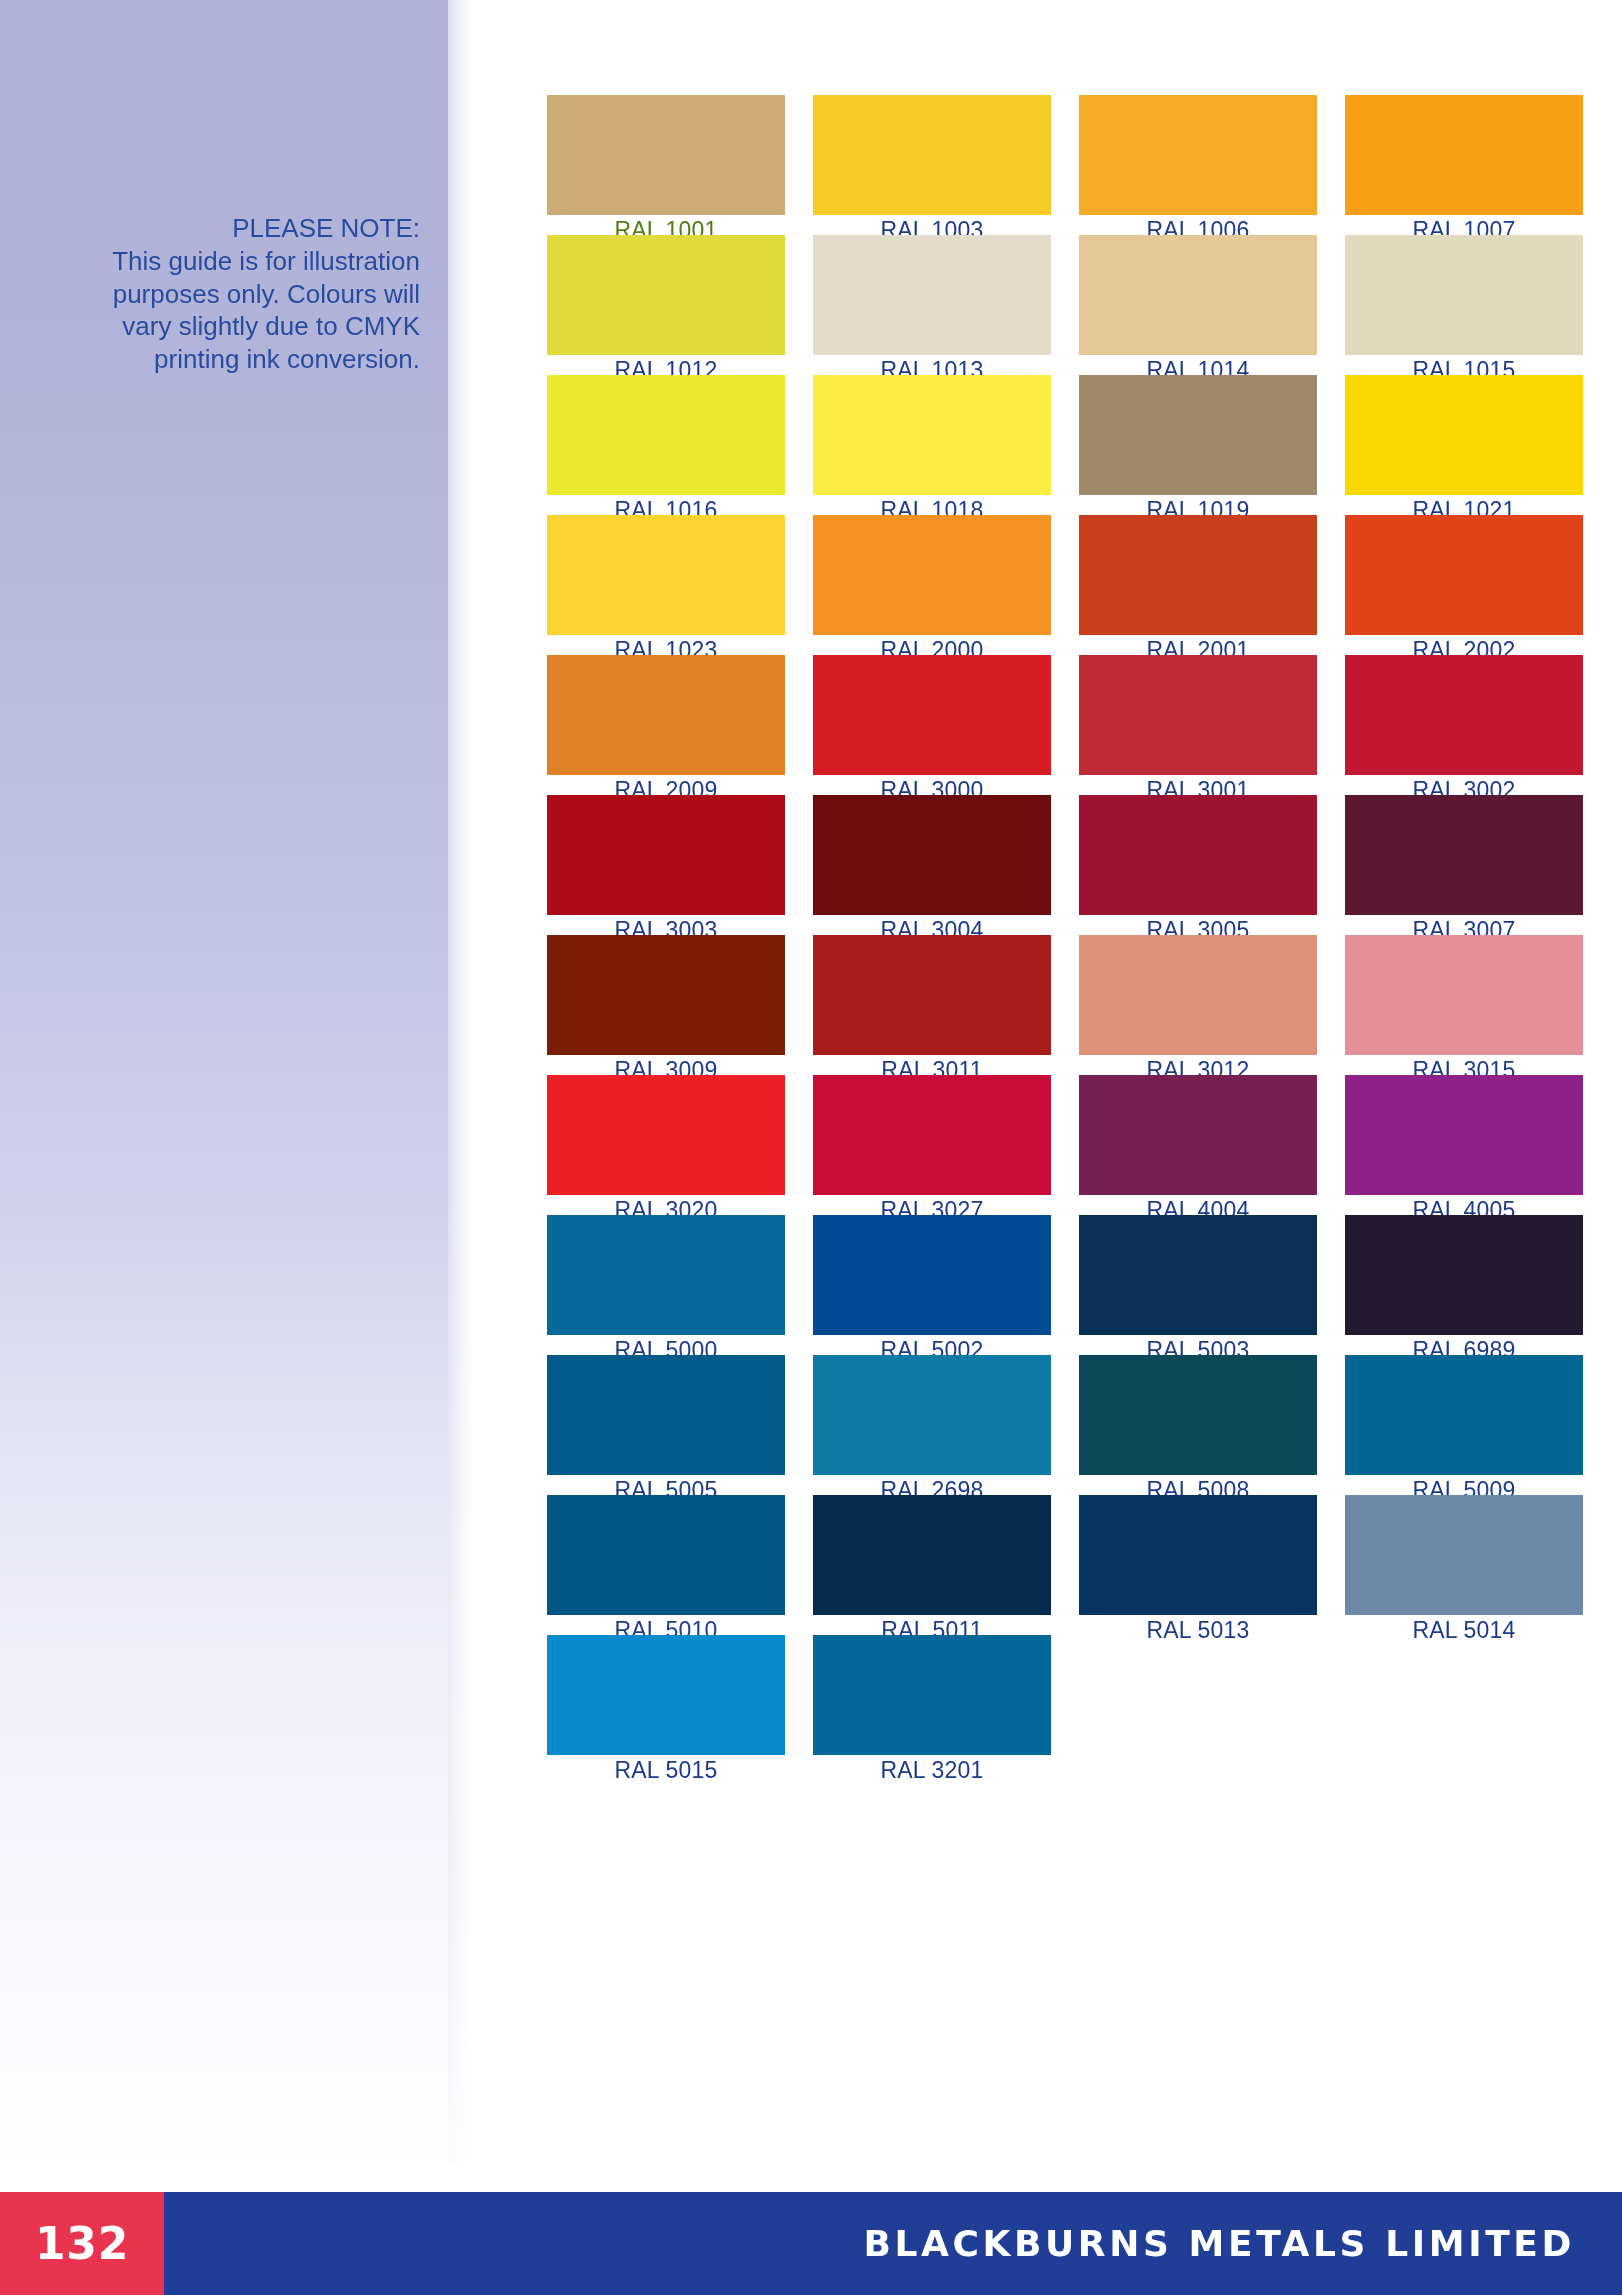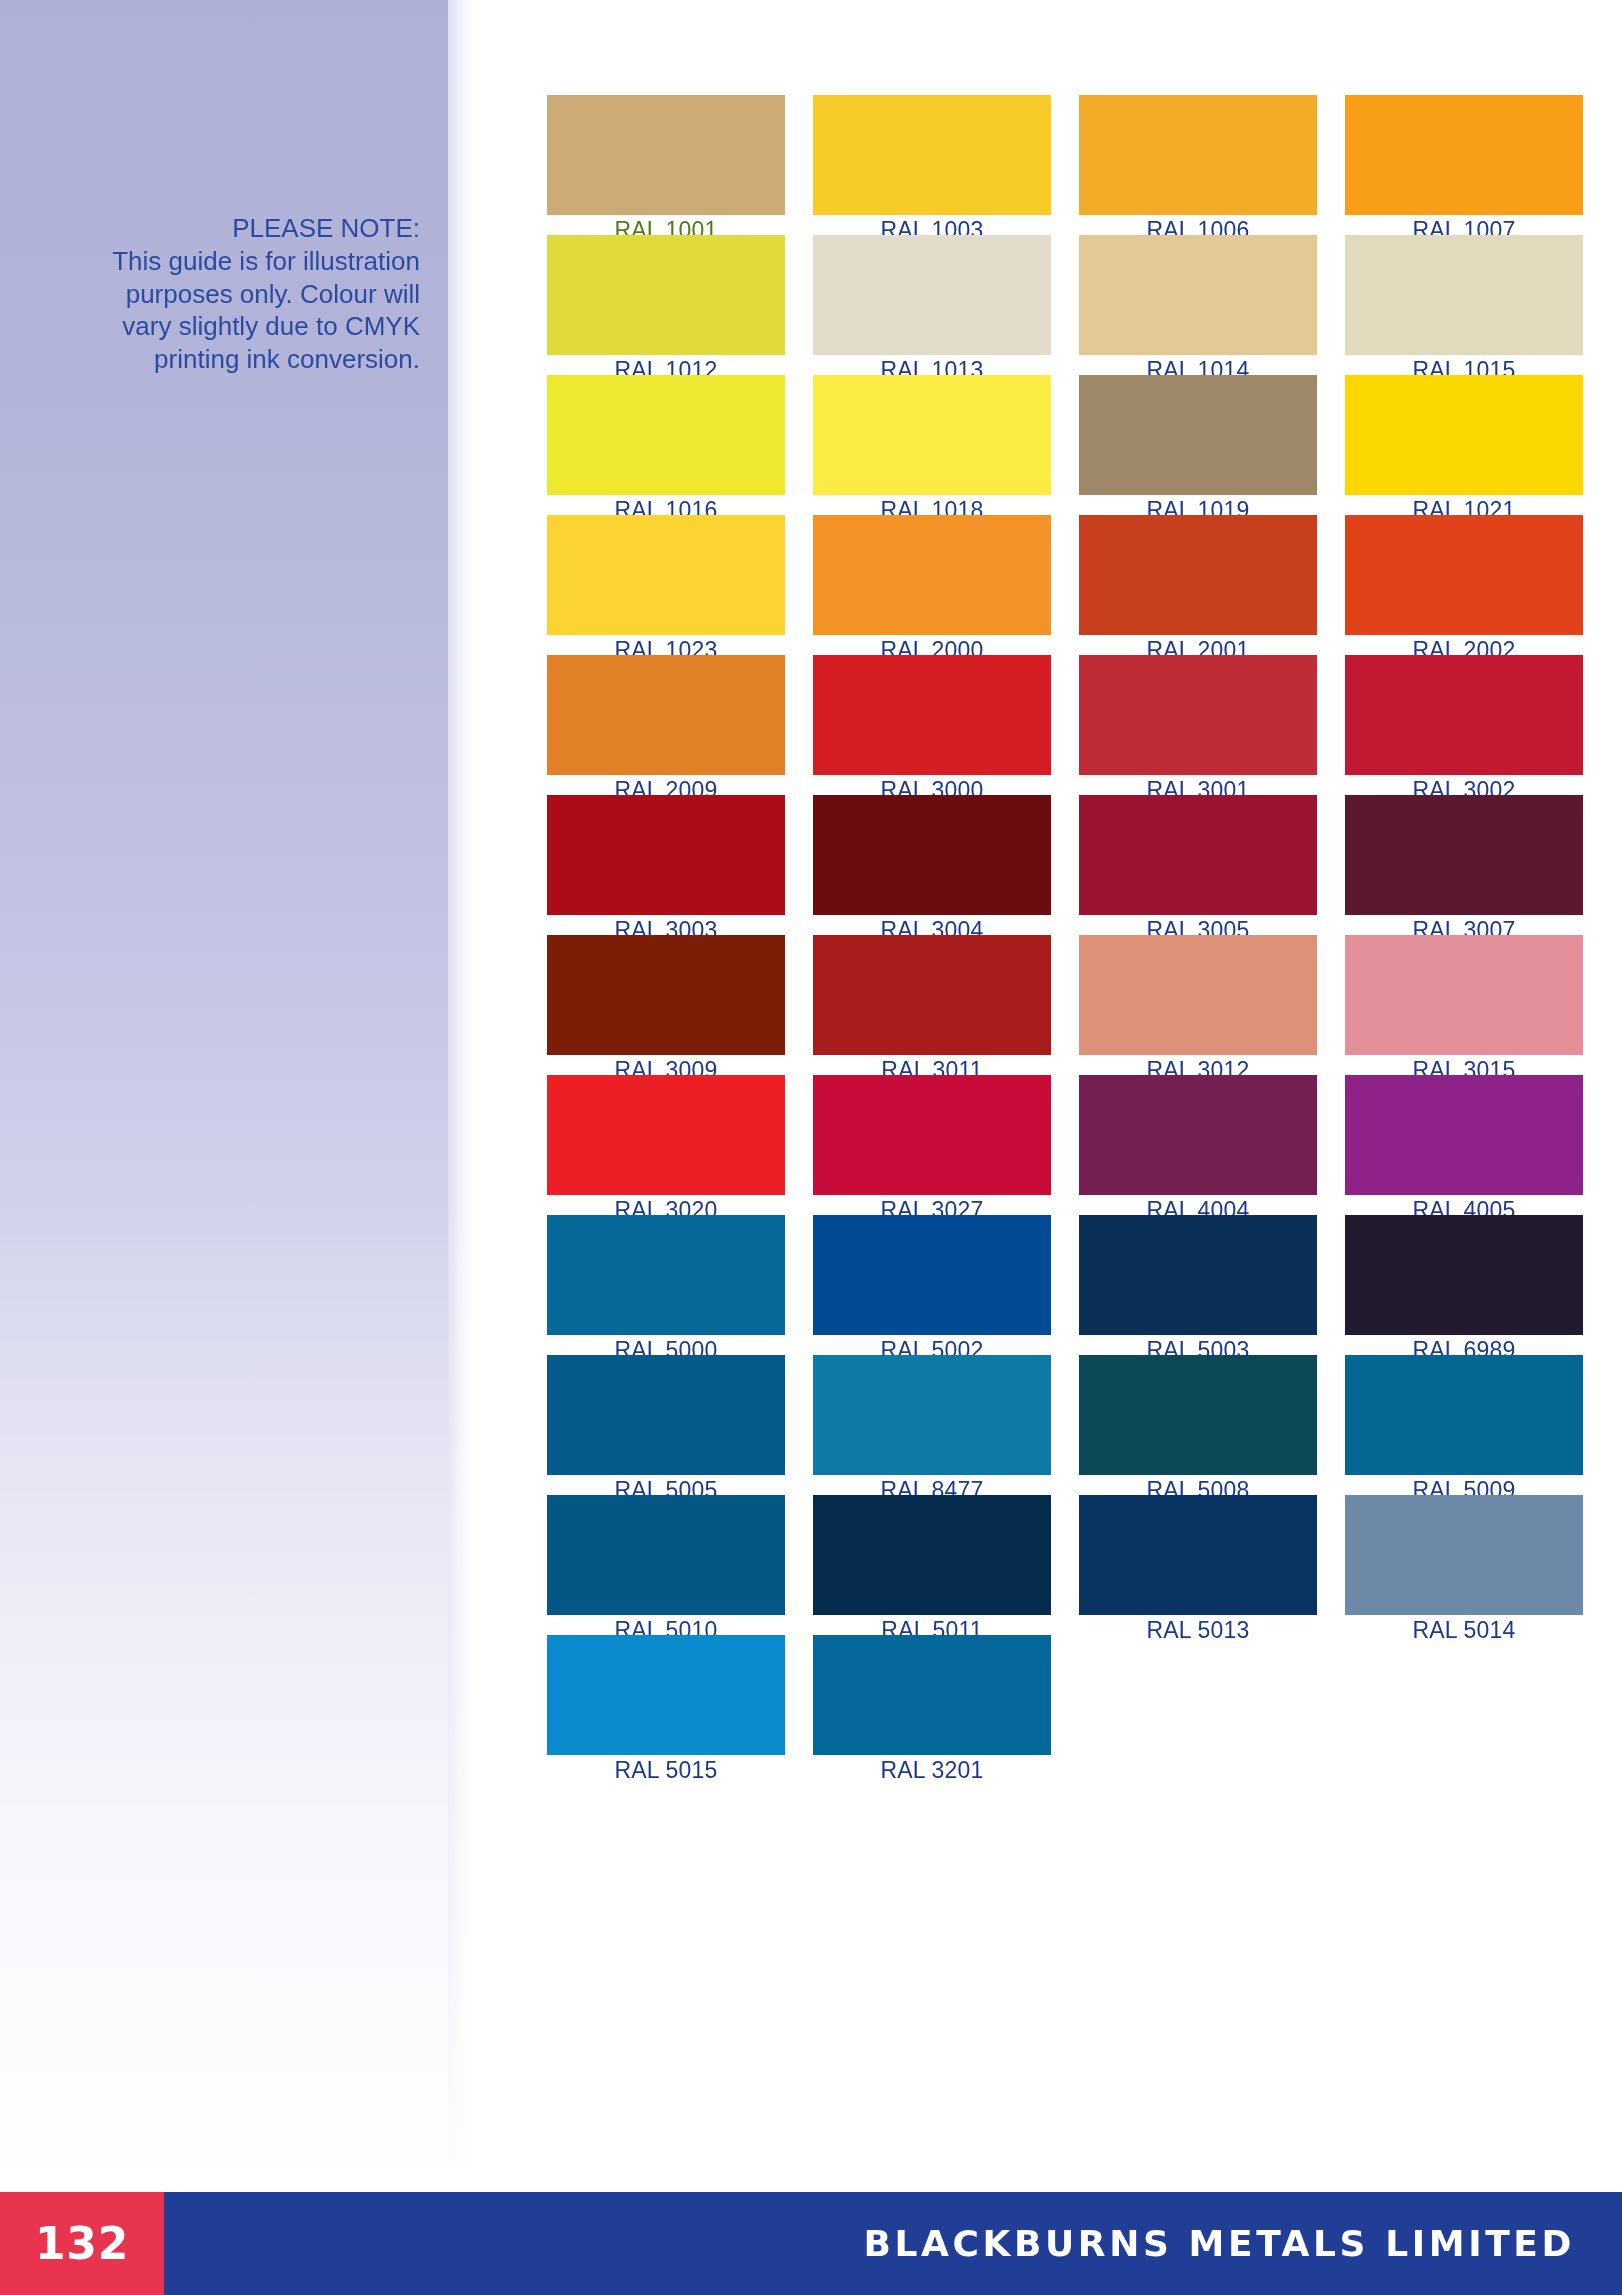--- a/index.html
+++ b/index.html
@@ -168,21 +168,21 @@
 <div id="page" style="background: rgb(255, 255, 255);">
 
   <aside id="sidebar"></aside>
   <div id="sidebar-fade"></div>
   <div id="sidebar-fade-v"></div>
 
 
   <div id="guide-note" style="color: rgb(43, 75, 160);">
     <span class="note-line">PLEASE NOTE:</span>
     <span class="note-line">This guide is for illustration</span>
-    <span class="note-line">purposes only. Colour will</span>
+    <span class="note-line">purposes only. Colours will</span>
     <span class="note-line">vary slightly due to CMYK</span>
     <span class="note-line">printing ink conversion.</span>
   </div>
 
   <section id="swatch-grid">
       <div class="swatch-cell">
         <span class="swatch-chip" style="background: rgb(205, 171, 119);"></span>
         <span class="swatch-label" style="color: #4d7c0f;">RAL 1001</span>
       </div>
       <div class="swatch-cell">
@@ -324,21 +324,21 @@
       <div class="swatch-cell">
         <span class="swatch-chip" style="background: rgb(35, 26, 48);"></span>
         <span class="swatch-label" style="color: rgb(28, 58, 140);">RAL 6989</span>
       </div>
       <div class="swatch-cell">
         <span class="swatch-chip" style="background: rgb(5, 90, 140);"></span>
         <span class="swatch-label" style="color: rgb(28, 58, 140);">RAL 5005</span>
       </div>
       <div class="swatch-cell">
         <span class="swatch-chip" style="background: rgb(13, 123, 166);"></span>
-        <span class="swatch-label" style="color: rgb(28, 58, 140);">RAL 8477</span>
+        <span class="swatch-label" style="color: rgb(28, 58, 140);">RAL 2698</span>
       </div>
       <div class="swatch-cell">
         <span class="swatch-chip" style="background: rgb(11, 73, 89);"></span>
         <span class="swatch-label" style="color: rgb(28, 58, 140);">RAL 5008</span>
       </div>
       <div class="swatch-cell">
         <span class="swatch-chip" style="background: rgb(4, 102, 147);"></span>
         <span class="swatch-label" style="color: rgb(28, 58, 140);">RAL 5009</span>
       </div>
       <div class="swatch-cell">

